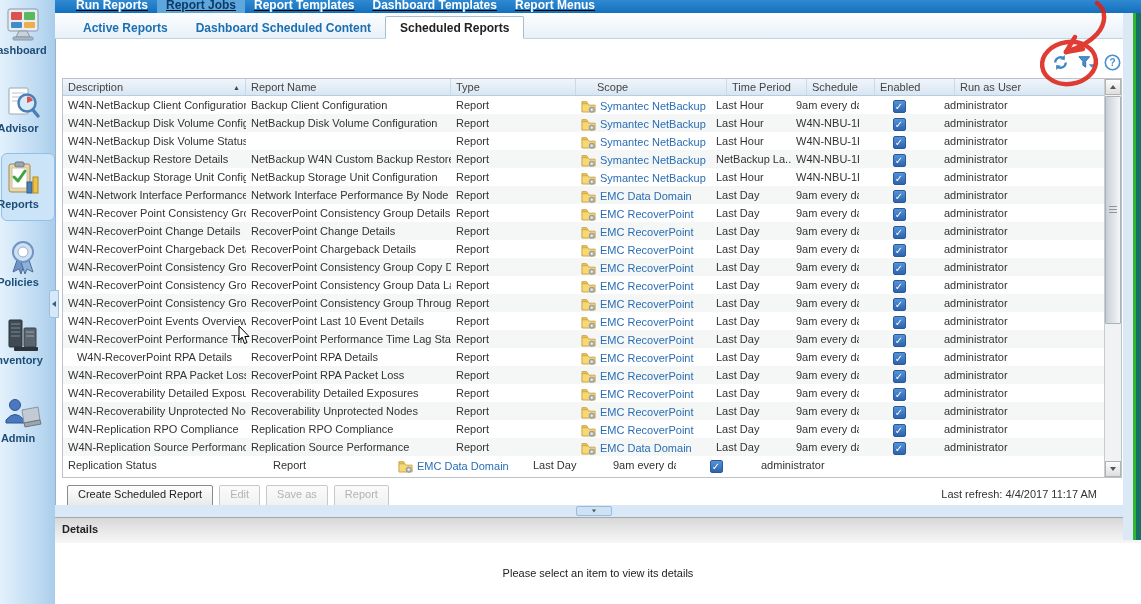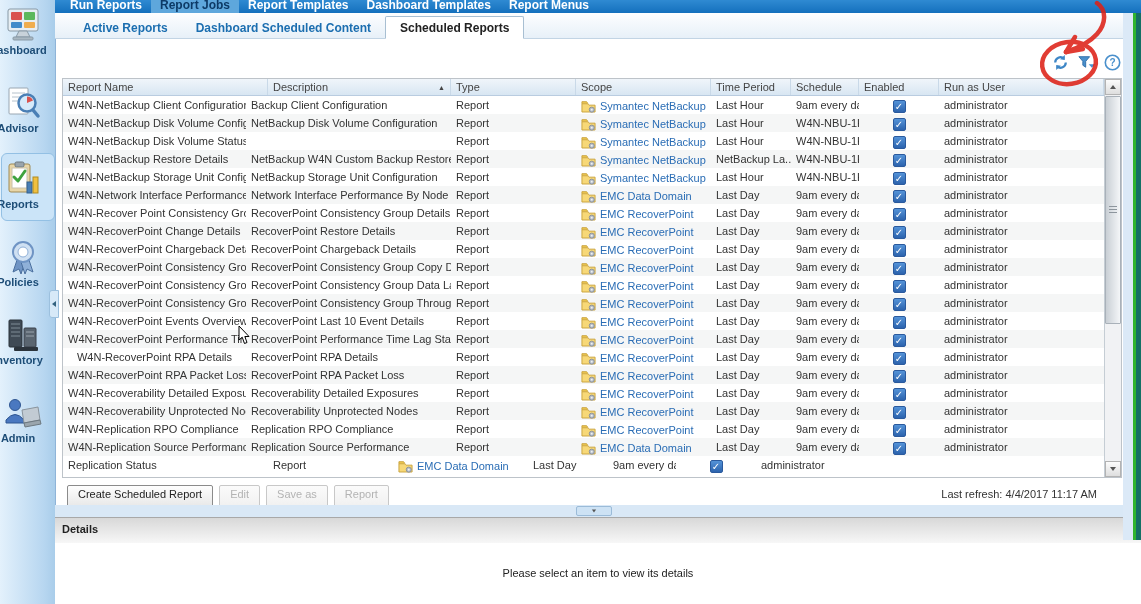--- a/index.html
+++ b/index.html
@@ -16,21 +16,21 @@
   .side-item.selected .sel-box{display:block;}
   .side-icon{position:relative;display:block;width:38px;height:38px;margin:0 0 0 4px;}
   .side-label{position:relative;display:block;width:90px;margin-left:-27px;text-align:center;
            font-size:11px;font-weight:bold;color:#1d4d77;}
   .collapse-handle{position:absolute;left:49px;top:290px;width:8px;height:26px;background:#d7e9f8;
            border:1px solid #9cc0de;border-radius:3px 0 0 3px;display:flex;align-items:center;justify-content:center;cursor:pointer;}
   .tri-left{width:0;height:0;border-top:3px solid transparent;border-bottom:3px solid transparent;border-right:4px solid #33627f;}
 
   
   .topbar{position:absolute;left:55px;top:0;right:0;height:13px;overflow:hidden;
-          background:linear-gradient(#2f8ad2,#1470bd);display:flex;padding-left:6px;}
+          background:linear-gradient(#2f8ad2,#1470bd);display:flex;padding-left:12px;text-decoration:underline;}
   .top-tab{flex:none;font-size:12px;font-weight:bold;color:#fff;padding:0 9px;line-height:15px;margin-top:-2px;cursor:pointer;white-space:nowrap;}
   .top-tab.selected{background:#5ea7dc;color:#0d3a66;border-radius:3px 3px 0 0;}
 
   .subtabs{position:absolute;left:55px;top:13px;right:0;height:25px;
            background:linear-gradient(#fdfeff,#e7f0f8);border-bottom:1px solid #c2d4e4;
            display:flex;align-items:flex-end;padding-left:14px;box-sizing:content-box;}
   .sub-tab{flex:none;font-size:12px;font-weight:bold;color:#1b6eb0;padding:4px 14px 3px;cursor:pointer;white-space:nowrap;}
   .sub-tab.selected{background:#fff;border:1px solid #a8bfd2;border-bottom:1px solid #fff;
            margin-bottom:-1px;color:#222;border-radius:2px 2px 0 0;}
 
@@ -208,31 +208,31 @@
       <span class="tool">
         <svg viewBox="0 0 17 17">
           <circle cx="8.5" cy="8.5" r="7.2" fill="#fff" stroke="#4a90cc" stroke-width="1.6"></circle>
           <text x="8.5" y="12" text-anchor="middle" font-size="10" font-weight="bold" fill="#4a90cc" font-family="Liberation Sans,sans-serif">?</text>
         </svg>
       </span>
     </div>
 
   <div class="grid">
     <div class="grid-header" id="grid-header">
-        <div class="hcell" style="width: 205px;">
-          <span>Report Name</span>
-        </div>
         <div class="hcell" style="width: 183px;">
           <span>Description</span>
           <span class="sort-arrow">▲</span>
         </div>
+        <div class="hcell" style="width: 205px;">
+          <span>Report Name</span>
+        </div>
         <div class="hcell" style="width: 125px;">
           <span>Type</span>
         </div>
-        <div class="hcell" style="width: 135px;">
+        <div class="hcell" style="width: 135px; margin-left: 16px;">
           <span>Scope</span>
         </div>
         <div class="hcell" style="width: 80px;">
           <span>Time Period</span>
         </div>
         <div class="hcell" style="width: 68px;">
           <span>Schedule</span>
         </div>
         <div class="hcell" style="width: 80px;">
           <span>Enabled</span>
@@ -377,21 +377,21 @@
           </div>
           <div class="cell" style="width: 80px;">Last Day</div>
           <div class="cell" style="width: 68px;">9am every day</div>
           <div class="cell chk-cell" style="width: 80px;">
             <span class="checkbox">✓</span>
           </div>
           <div class="cell" style="width: 165px;">administrator</div>
         </div>
         <div class="grow">
           <div class="cell" style="width: 183px;">W4N-RecoverPoint Change Details</div>
-          <div class="cell" style="width: 205px;">RecoverPoint Restore Details</div>
+          <div class="cell" style="width: 205px;">RecoverPoint Change Details</div>
           <div class="cell" style="width: 125px;">Report</div>
           <div class="cell scope-cell" style="width: 135px;">
             <span class="f-icon"><svg viewBox="0 0 16 14">
                 <path d="M1 4 V1.8 H6 L7.5 4" fill="#f0c84f" stroke="#c9a23d"></path>
                 <path d="M1 4 H7 L8.5 5.5 H15 V12.8 H1 Z" fill="#f7d877" stroke="#c9a23d"></path>
                 <circle cx="11.5" cy="10.3" r="2.7" fill="#b9c0c9" stroke="#868f9a"></circle>
                 <circle cx="11.5" cy="10.3" r="1" fill="#eef1f4"></circle>
               </svg></span>
             <span class="scope-link">EMC RecoverPoint</span>
           </div>

